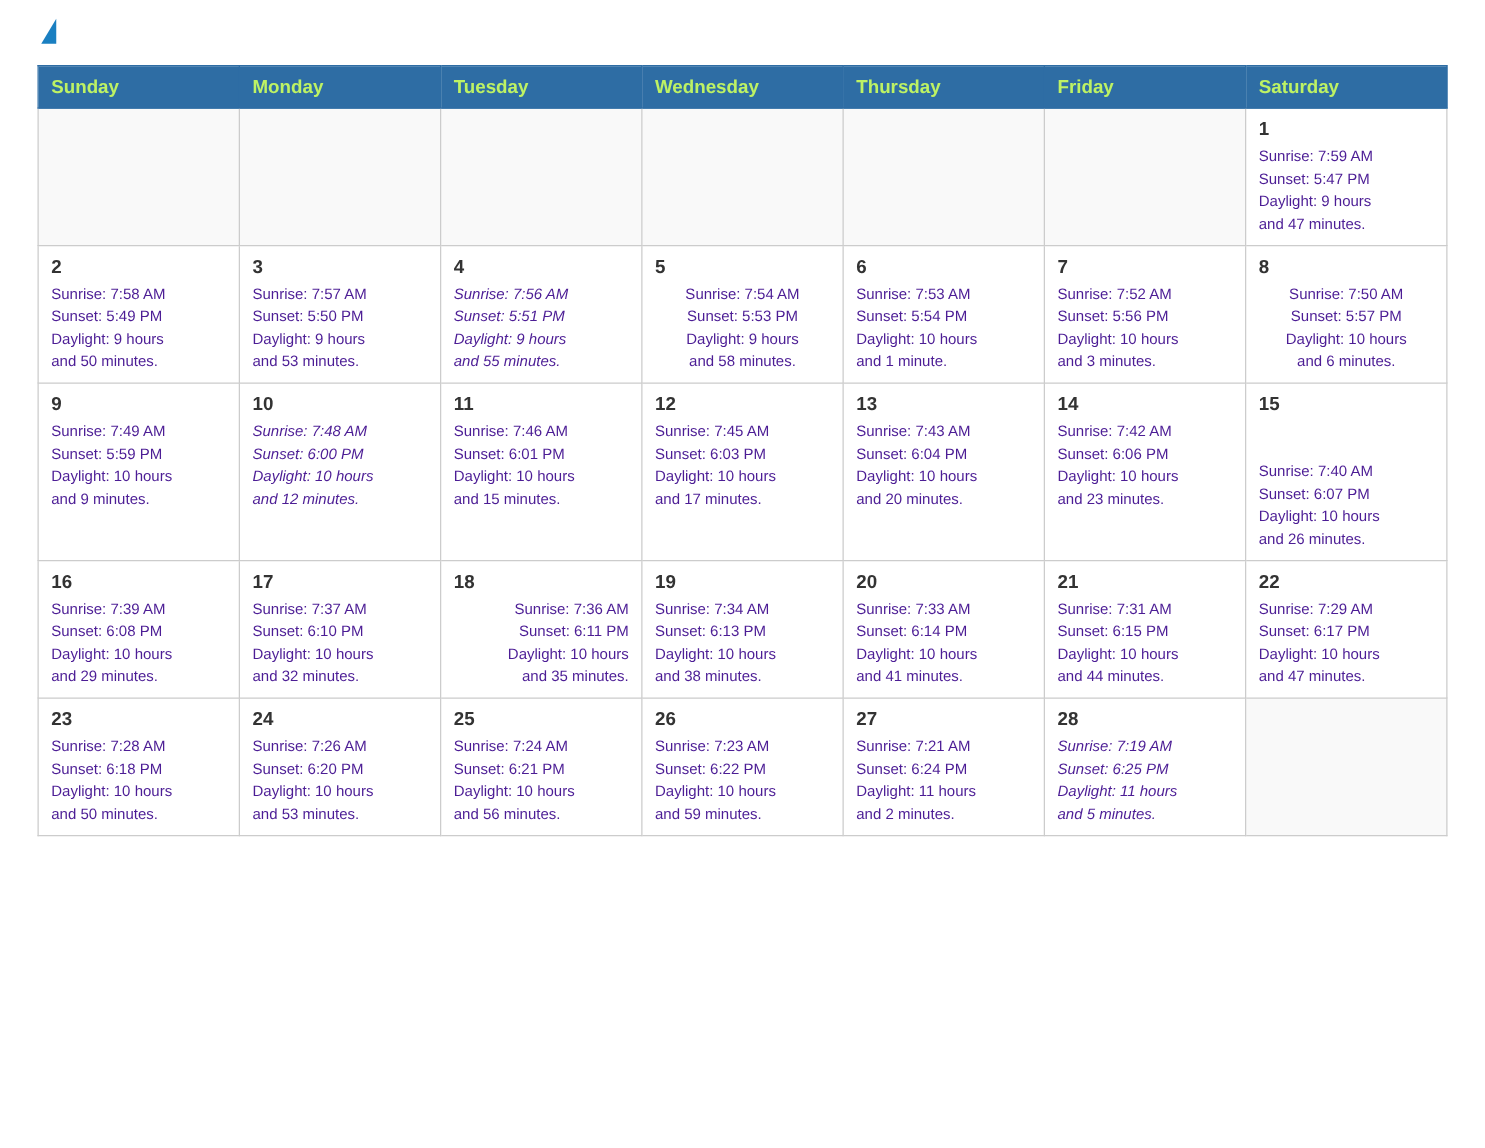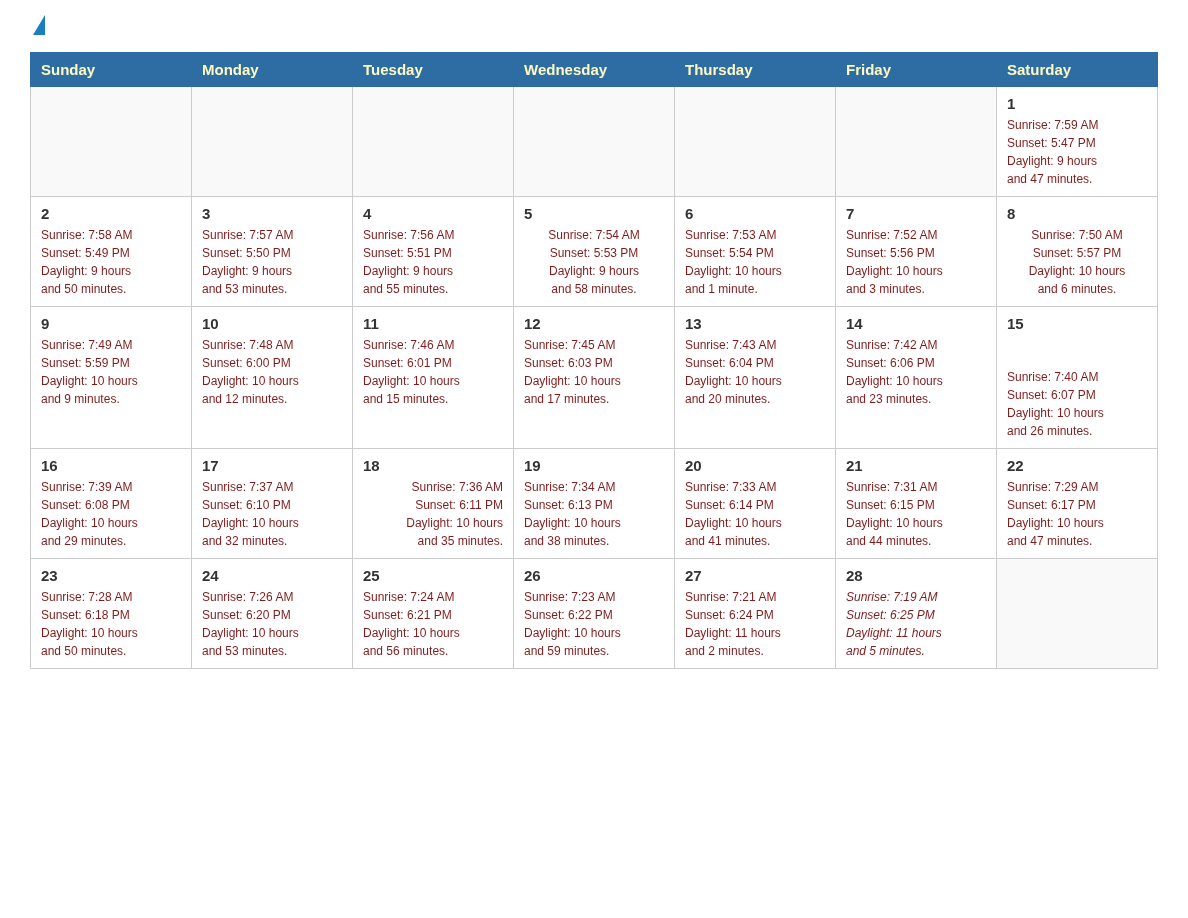--- a/index.html
+++ b/index.html
@@ -59,21 +59,21 @@
       color: #444;
       margin-top: 4px;
     }
     .calendar-table {
       width: 100%;
       border-collapse: collapse;
       table-layout: fixed;
     }
     .calendar-table thead tr th {
       background-color: #2e6da4;
-      color: #fef9c3;
+      color: #bef264;
       font-size: 15px;
       font-weight: bold;
       padding: 8px 10px;
       text-align: left;
       border: 1px solid #2e6da4;
     }
     .calendar-table tbody tr td {
       border: 1px solid #ccc;
       vertical-align: top;
       padding: 8px 10px;
@@ -87,21 +87,21 @@
     }
     .day-number {
       font-size: 15px;
       font-weight: bold;
       display: block;
       margin-bottom: 4px;
     }
     .day-info {
       font-size: 12px;
       line-height: 1.5;
-      color: #7f1d1d;
+      color: #4c1d95;
     }
     .logo-line2 {
       display: flex;
       align-items: center;
       margin-top: -3px;
       margin-left: 2px;
     }
   </style>
 </head>
 <body>
@@ -160,21 +160,21 @@
         </td>
         <td>
           <span class="day-number">3</span>
           <div class="day-info" style="white-space: pre-line;">Sunrise: 7:57 AM
 Sunset: 5:50 PM
 Daylight: 9 hours
 and 53 minutes.</div>
         </td>
         <td>
           <span class="day-number">4</span>
-          <div class="day-info" style="white-space: pre-line;">Sunrise: 7:56 AM
+          <div class="day-info" style="white-space: pre-line; font-style: italic;">Sunrise: 7:56 AM
 Sunset: 5:51 PM
 Daylight: 9 hours
 and 55 minutes.</div>
         </td>
         <td>
           <span class="day-number">5</span>
           <div class="day-info" style="white-space: pre-line; text-align: center;">Sunrise: 7:54 AM
 Sunset: 5:53 PM
 Daylight: 9 hours
 and 58 minutes.</div>
@@ -204,21 +204,21 @@
       <tr>
         <td>
           <span class="day-number">9</span>
           <div class="day-info" style="white-space: pre-line;">Sunrise: 7:49 AM
 Sunset: 5:59 PM
 Daylight: 10 hours
 and 9 minutes.</div>
         </td>
         <td>
           <span class="day-number">10</span>
-          <div class="day-info" style="white-space: pre-line;">Sunrise: 7:48 AM
+          <div class="day-info" style="white-space: pre-line; font-style: italic;">Sunrise: 7:48 AM
 Sunset: 6:00 PM
 Daylight: 10 hours
 and 12 minutes.</div>
         </td>
         <td>
           <span class="day-number">11</span>
           <div class="day-info" style="white-space: pre-line;">Sunrise: 7:46 AM
 Sunset: 6:01 PM
 Daylight: 10 hours
 and 15 minutes.</div>

